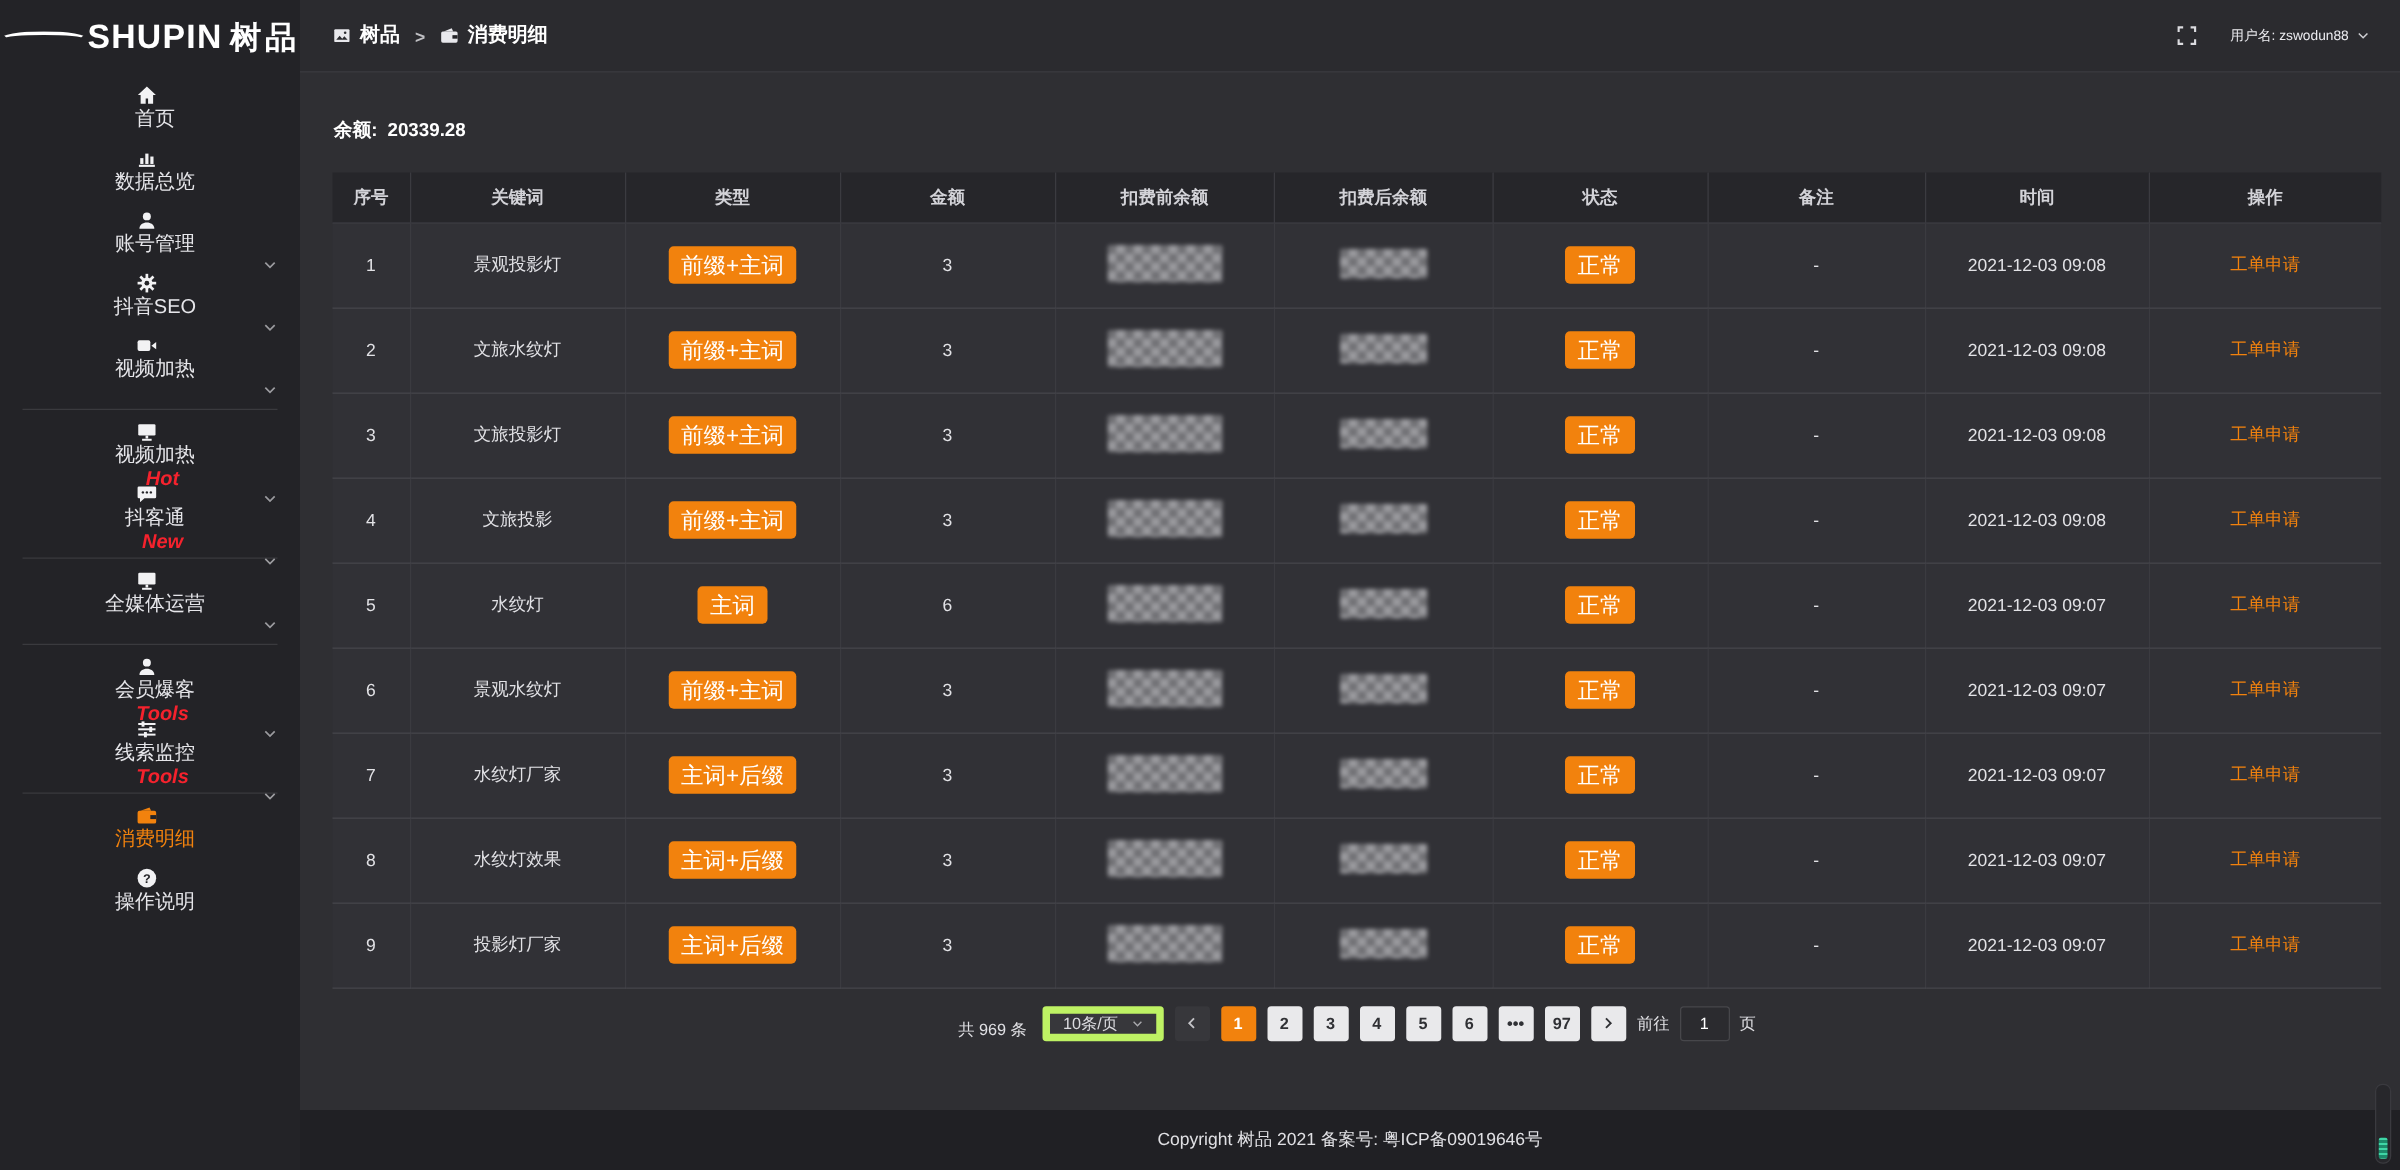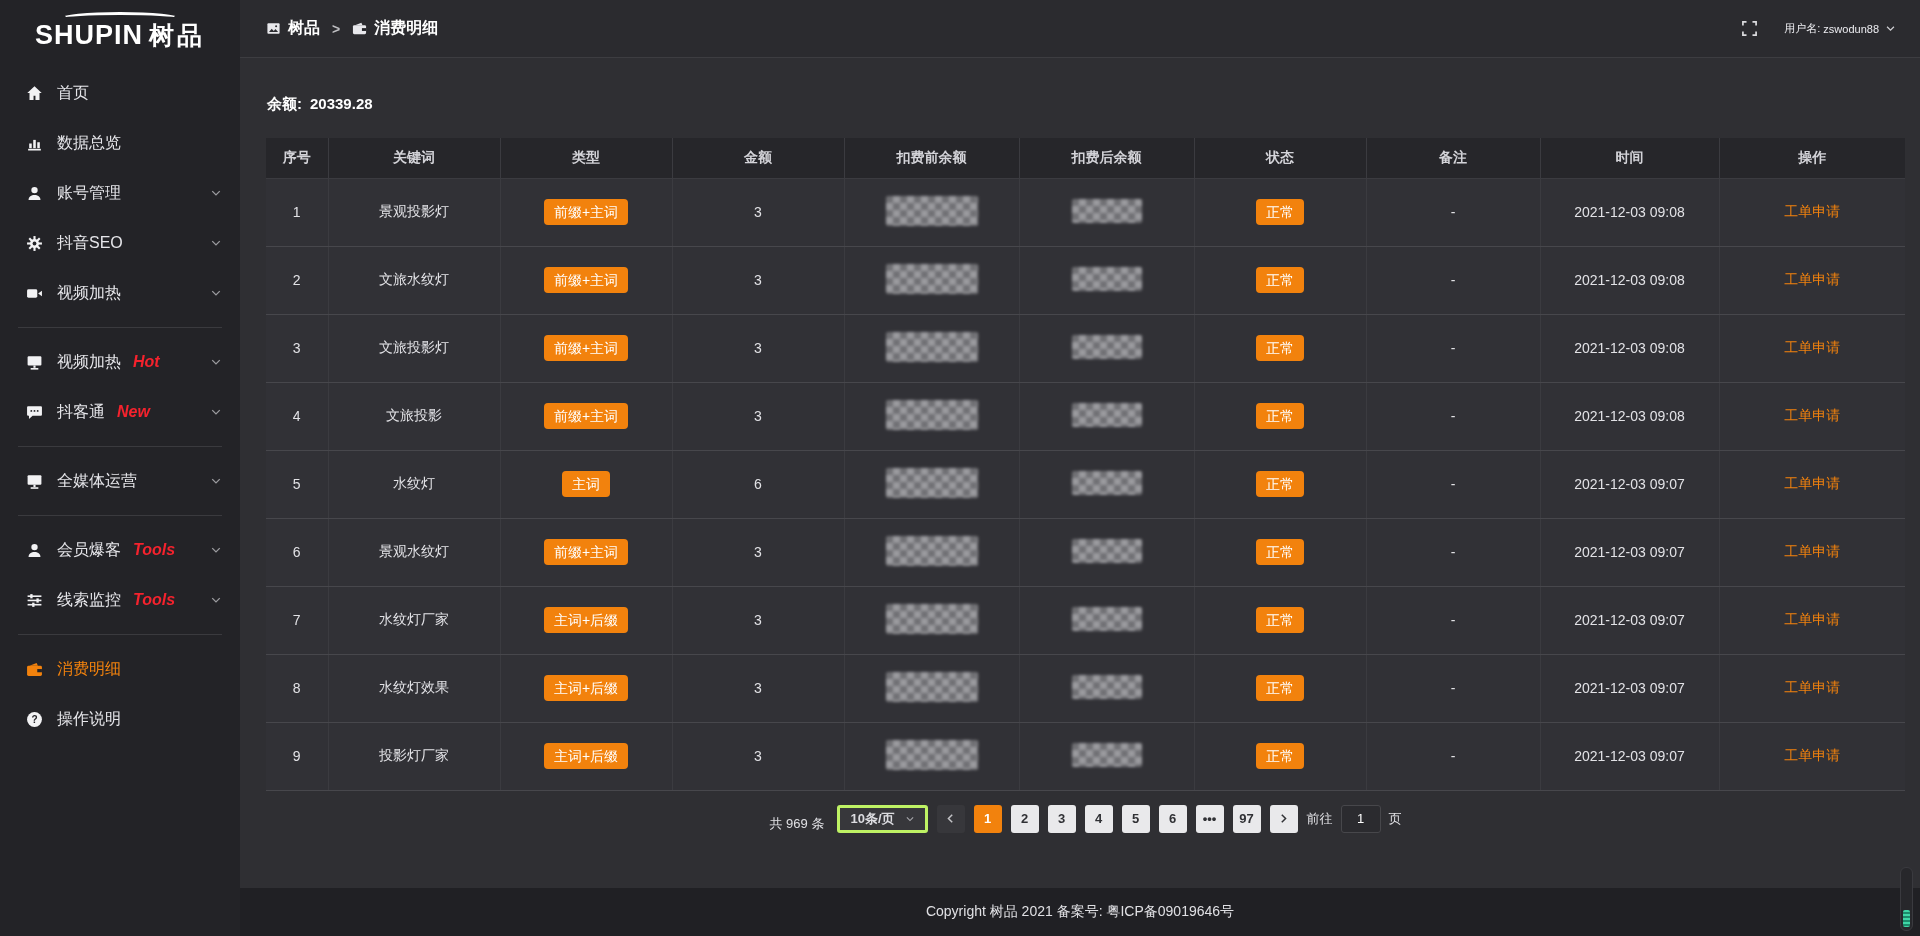--- a/index.html
+++ b/index.html
@@ -10,35 +10,35 @@
     position:relative;
   }
 
   
   .sidebar {
     position:absolute; left:0; top:0; width:240px; height:936px;
     background:#232327; z-index:5; overflow:hidden;
   }
   .logo {
     height:58px; display:flex; align-items:center; justify-content:center;
-    flex-direction:column; padding-top:3px;
+    flex-direction:row; padding-top:3px;
   }
   .logo-arc {
     width:118px; height:12px; border:3px solid transparent;
     border-top:3px solid #ffffff; border-radius:50%;
   }
   .logo-text {
     color:#fff; font-weight:800; font-size:27px; letter-spacing:1px;
     line-height:1; margin-top:-2px; white-space:nowrap;
   }
   .logo-text .cn { font-size:25px; font-weight:700; margin-left:6px; letter-spacing:3px; }
   .menu { list-style:none; padding-top:10px; }
   .menu-item {
     height:50px; display:flex; align-items:center;
-    padding:0 18px 0 26px; cursor:pointer; color:#e6e6ea; font-size:16px;
+    padding:0 18px 0 26px; cursor:pointer; color:#e6e6ea; font-size:16px;flex-direction:column;
   }
   .menu-item .mi-icon { width:17px; height:17px; display:inline-flex; margin-right:14px; flex:none; color:#f2f2f4; }
   .menu-item.active, .menu-item.active .mi-icon { color:#f2820d; }
   .menu-item .tag { font-size:16px; font-weight:bold; font-style:italic; margin-left:12px; }
   .tag-red  { color:#f5222d; }
   .tag-gold { color:#eba23a; }
   .menu-item .chev { margin-left:auto; width:12px; height:12px; color:#9b9b9f; flex:none; }
   .menu-divider { height:1px; background:#3a3a3e; margin:9px 18px; }
 
   
@@ -66,41 +66,41 @@
     background:#26262a; height:40px; font-size:14px; font-weight:bold;
     color:#d3d3d8; border:1px solid #3b3b40; border-top:none; text-align:center;
   }
   table.data th:first-child { border-left:none; } table.data th:last-child { border-right:none; }
   table.data td {
     background:#313136; height:68px; text-align:center; font-size:14px;
     color:#e2e2e6; border-right:1px solid #3b3b40; border-bottom:1px solid #47474c;
   }
   table.data td:last-child { border-right:none; }
   .badge {
-    display:inline-block; background:#f2820d; color:#fff; font-size:14px;
+    display:inline-block; background:#f2820d; color:#fff; font-size:18px;
     padding:6px 10px; border-radius:4px; line-height:1; white-space:nowrap;text-align:right;
   }
   .action-link { color:#f2820d; cursor:pointer; }
   .mosaic {
     display:inline-block; border-radius:2px; filter:blur(1.8px); opacity:.92;
     background:repeating-conic-gradient(#a4a4a8 0% 25%, #76767a 0% 50%) 0 0/14px 14px;
   }
   .mosaic.pre  { width:92px; height:30px; }
   .mosaic.post { width:70px; height:24px; }
 
   
   .pager {
     margin-top:14px; display:flex; align-items:flex-end; justify-content:center;
     gap:9px; font-size:13px; color:#e0e0e4;
   }
   .pg-total { margin-right:4px; }
   .pg-size {
-    background:#37373b; border:3px solid #bef264; border-radius:3px;
+    background:#37373b; border:6px solid #bef264; border-radius:3px;
     height:28px; display:flex; align-items:center; padding:0 10px; gap:10px;
-    color:#dcdce0; cursor:pointer;font-weight:bold;
+    color:#dcdce0; cursor:pointer;
   }
   .pg-size .chev { width:10px; height:10px; color:#a8a8ac; }
   .pg-btn {
     min-width:28px; height:28px; border-radius:3px; background:#e9e9eb; color:#303135;
     display:flex; align-items:center; justify-content:center; font-size:13px;
     cursor:pointer; padding:0 4px; font-weight:bold;
   }
   .pg-btn.arrow { background:#37373b; color:#c3c3c7; }
   .pg-btn.arrow svg, .pg-btn.next svg { width:11px; height:11px; }
   .pg-btn.next { background:#e9e9eb; color:#303135; }

